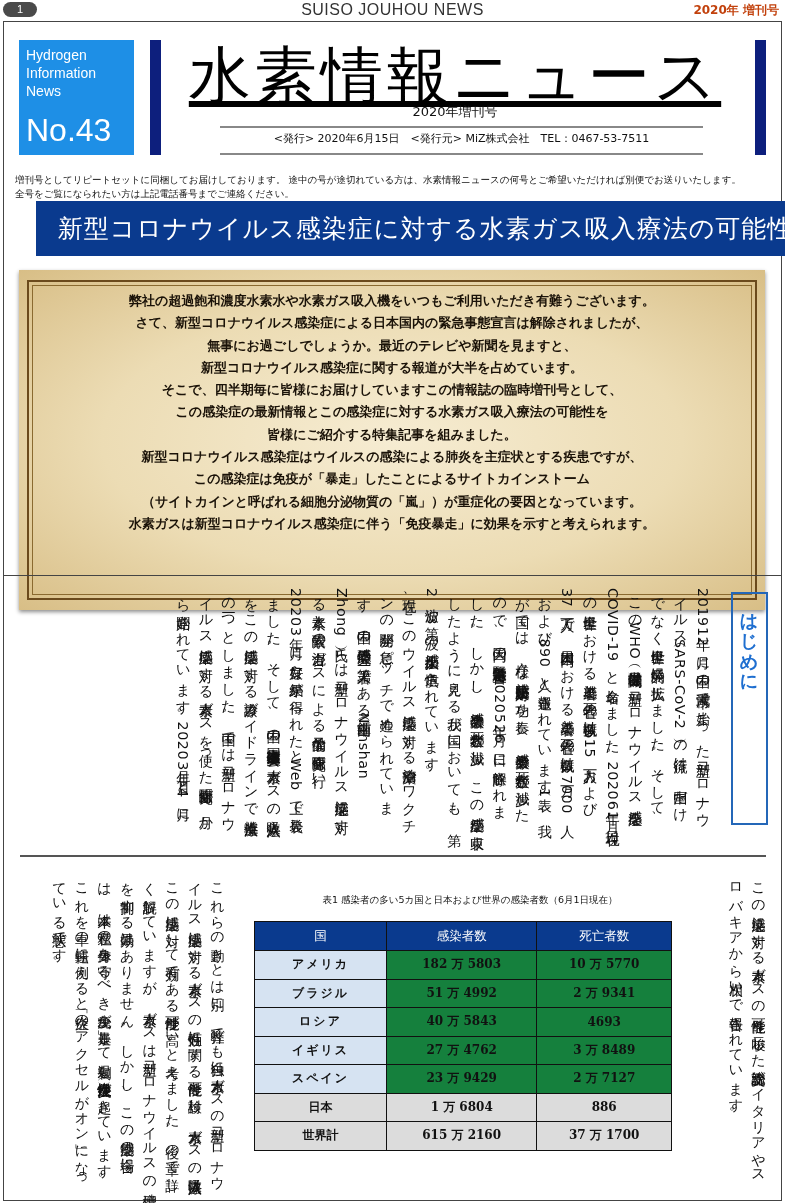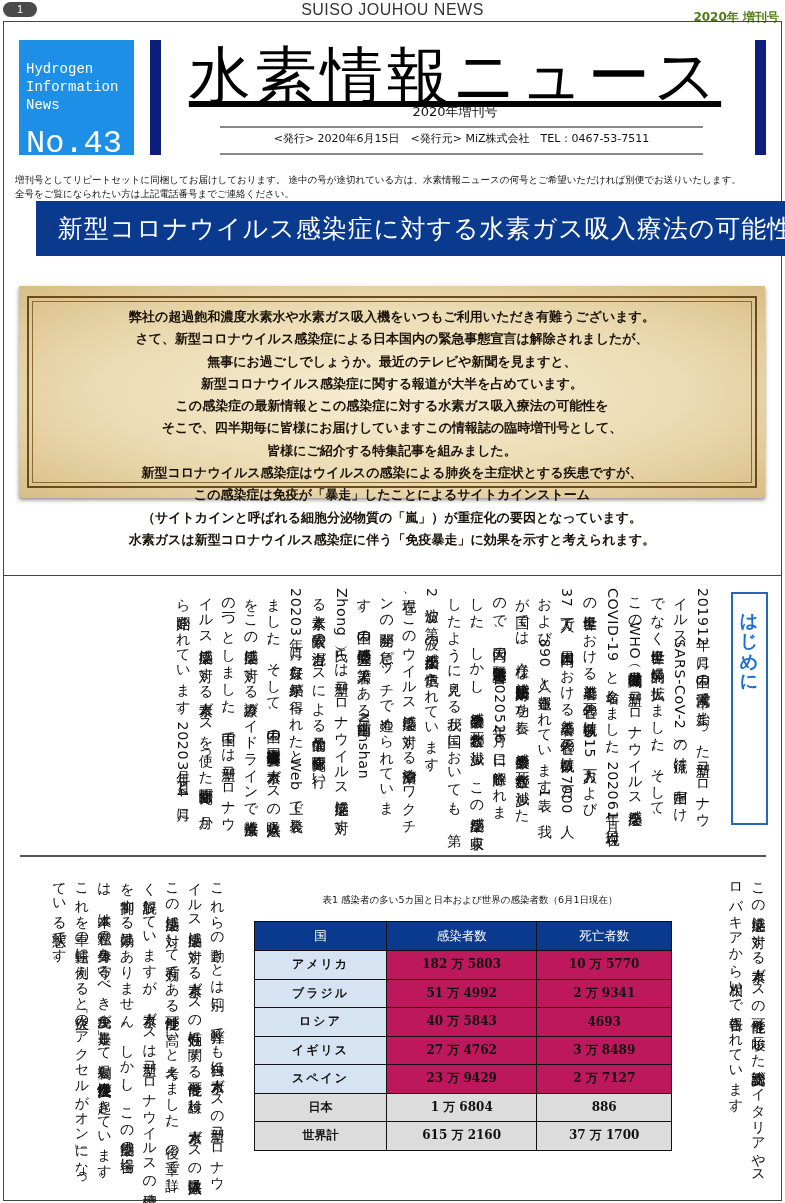--- a/index.html
+++ b/index.html
@@ -3,47 +3,47 @@
 <meta charset="utf-8">
 <style>
   * { box-sizing: border-box; margin: 0; padding: 0; }
   html, body { width: 785px; height: 1203px; background: #ffffff; overflow: hidden; }
   body { position: relative; font-family: "DejaVu Sans", sans-serif; color: #111; }
 
   
   .runhead { position: absolute; left: 0; top: 0; width: 785px; height: 20px; }
   .pagebadge { position: absolute; left: 3px; top: 2px; width: 34px; height: 15px; border-radius: 8px; background: #4a4a4a; color: #fff; font-size: 11px; text-align: center; line-height: 15px; font-family: "Liberation Sans", sans-serif; }
   .runtitle { position: absolute; left: 0; right: 0; top: 0; text-align: center; font-family: "Liberation Sans", sans-serif; font-size: 16px; letter-spacing: 0.5px; color: #333; line-height: 20px; }
-  .runissue { position: absolute; right: 6px; top: 2px; font-size: 12px; font-weight: bold; color: #4d7c0f; line-height: 16px; margin-top: 7px; }
+  .runissue { position: absolute; right: 6px; top: 2px; font-size: 12px; font-weight: bold; color: #c2410c; line-height: 16px; }
 
   
   .frame { position: absolute; left: 3px; top: 21px; width: 779px; height: 1180px; border: 1px solid #444; }
 
   
-  .logo { position: absolute; left: 19px; top: 40px; width: 115px; height: 115px; background: #1e8fe6; color: #fff; padding: 20px 7px; font-family: Liberation Mono, monospace; }
+  .logo { position: absolute; left: 19px; top: 40px; width: 115px; height: 115px; background: #1e8fe6; color: #fff; padding: 6px 7px; font-family: Liberation Sans, sans-serif; }
   .logo .l1 { font-size: 14px; line-height: 18px; display: block; }
   .logo .no { font-size: 32px; line-height: 40px; display: block; margin-top: 10px; }
   .vbar { position: absolute; top: 40px; width: 11px; height: 115px; background: #0d1f7d; }
   .vbar.left { left: 150px; }
   .vbar.right { left: 755px; }
   .mast-title { position: absolute; left: 170px; top: 38px; width: 570px; text-align: center; font-family: "DejaVu Serif", serif; font-size: 62px; letter-spacing: 4px; line-height: 76px; color: #000; text-decoration: underline; }
   .mast-sub { position: absolute; left: 170px; top: 104px; width: 570px; text-align: center; font-size: 13px; line-height: 16px; }
   .mast-rule { position: absolute; left: 220px; width: 483px; height: 2px; background: #888; }
   .mast-rule.r1 { top: 126px; }
   .mast-rule.r2 { top: 153px; }
   .mast-pub { position: absolute; left: 220px; top: 131px; width: 483px; text-align: center; font-size: 11px; line-height: 16px; }
 
   
   .notice { position: absolute; left: 15px; top: 165px; width: 760px; font-size: 9.5px; line-height: 14px; color: #111; margin-top: 8px; }
 
   
   .banner { position: absolute; left: 3px; top: 201px; width: 779px; height: 55px; background: #0a3a8e; color: #fff; font-family: "DejaVu Serif", serif; font-size: 25px; text-align: center; line-height: 55px; letter-spacing: 1px; margin-left: 33px; }
 
   
-  .parch { position: absolute; left: 19px; top: 286px; width: 746px; height: 212px;
+  .parch { position: absolute; left: 19px; top: 270px; width: 746px; height: 340px;
     background: radial-gradient(ellipse at 50% 50%, #f6ecd2 0%, #ecdcb4 55%, #d8be86 100%);
     box-shadow: 0 2px 4px rgba(0,0,0,0.45); }
   .parch-border { position: absolute; left: 8px; top: 10px; right: 8px; bottom: 10px; border: 2px solid #6b4a1c; }
   .parch-border::after { content: ""; position: absolute; left: 3px; top: 3px; right: 3px; bottom: 3px; border: 1px solid #8a6a30; }
   .parch-lines { position: absolute; left: 20px; right: 20px; top: 20px; text-align: center; font-family: "DejaVu Serif", serif; font-size: 13px; line-height: 22.3px; color: #1a1208; font-weight: bold; }
   .parch-lines div { white-space: nowrap; }
 
   .hsep { position: absolute; left: 3px; width: 779px; height: 1px; background: #444; }
   .hsep.s1 { top: 575px; }
 
@@ -58,21 +58,21 @@
 
   .right-text { left: 700px; top: 873px; width: 70px; height: 320px; font-size: 14px; line-height: 22.6px; letter-spacing: 0.5px; }
   .left-text { left: 14px; top: 873px; width: 215px; height: 320px; font-size: 14px; line-height: 22.6px; letter-spacing: 0.3px; }
 
   
   .tcaption { position: absolute; left: 250px; top: 893px; width: 440px; text-align: center; font-size: 9.5px; line-height: 14px; }
   table.dt { position: absolute; left: 254px; top: 921px; width: 418px; border-collapse: collapse; font-family: "DejaVu Serif", serif; font-size: 12px; }
   table.dt th, table.dt td { border: 1.5px solid #111; text-align: center; height: 28.5px; padding: 0; font-weight: bold; }
   table.dt th { background: #0a3a8e; color: #fff; font-weight: normal; font-size: 12.5px; height: 29px; }
   table.dt td.cn { background: #d6e3f2; width: 132px; letter-spacing: 2px; }
-  table.dt td.v { background: #be185d; margin-top: 28px; }
+  table.dt td.v { background: #15803d; margin-top: 28px; }
   table.dt tr.gray td { background: #dcdcdc; margin-top: 20px; }
 </style>
 </head>
 <body>
 
 <div class="runhead">
   <div class="pagebadge">1</div>
   <div class="runtitle">SUISO JOUHOU NEWS</div>
   <div class="runissue">2020年 増刊号</div>
 </div>
@@ -100,22 +100,22 @@
 
 <div class="banner">新型コロナウイルス感染症に対する水素ガス吸入療法の可能性</div>
 
 <div class="parch">
   <div class="parch-border"></div>
   <div class="parch-lines">
     <div>弊社の超過飽和濃度水素水や水素ガス吸入機をいつもご利用いただき有難うございます。</div>
     <div>さて、新型コロナウイルス感染症による日本国内の緊急事態宣言は解除されましたが、</div>
     <div>無事にお過ごしでしょうか。最近のテレビや新聞を見ますと、</div>
     <div>新型コロナウイルス感染症に関する報道が大半を占めています。</div>
+    <div>そこで、四半期毎に皆様にお届けしていますこの情報誌の臨時増刊号として、</div>
     <div>この感染症の最新情報とこの感染症に対する水素ガス吸入療法の可能性を</div>
-    <div>そこで、四半期毎に皆様にお届けしていますこの情報誌の臨時増刊号として、</div>
     <div>皆様にご紹介する特集記事を組みました。</div>
     <div>新型コロナウイルス感染症はウイルスの感染による肺炎を主症状とする疾患ですが、</div>
     <div>この感染症は免疫が「暴走」したことによるサイトカインストーム</div>
     <div>（サイトカインと呼ばれる細胞分泌物質の「嵐」）が重症化の要因となっています。</div>
     <div>水素ガスは新型コロナウイルス感染症に伴う「免疫暴走」に効果を示すと考えられます。</div>
   </div>
 </div>
 
 <div class="hsep s1"></div>
 

